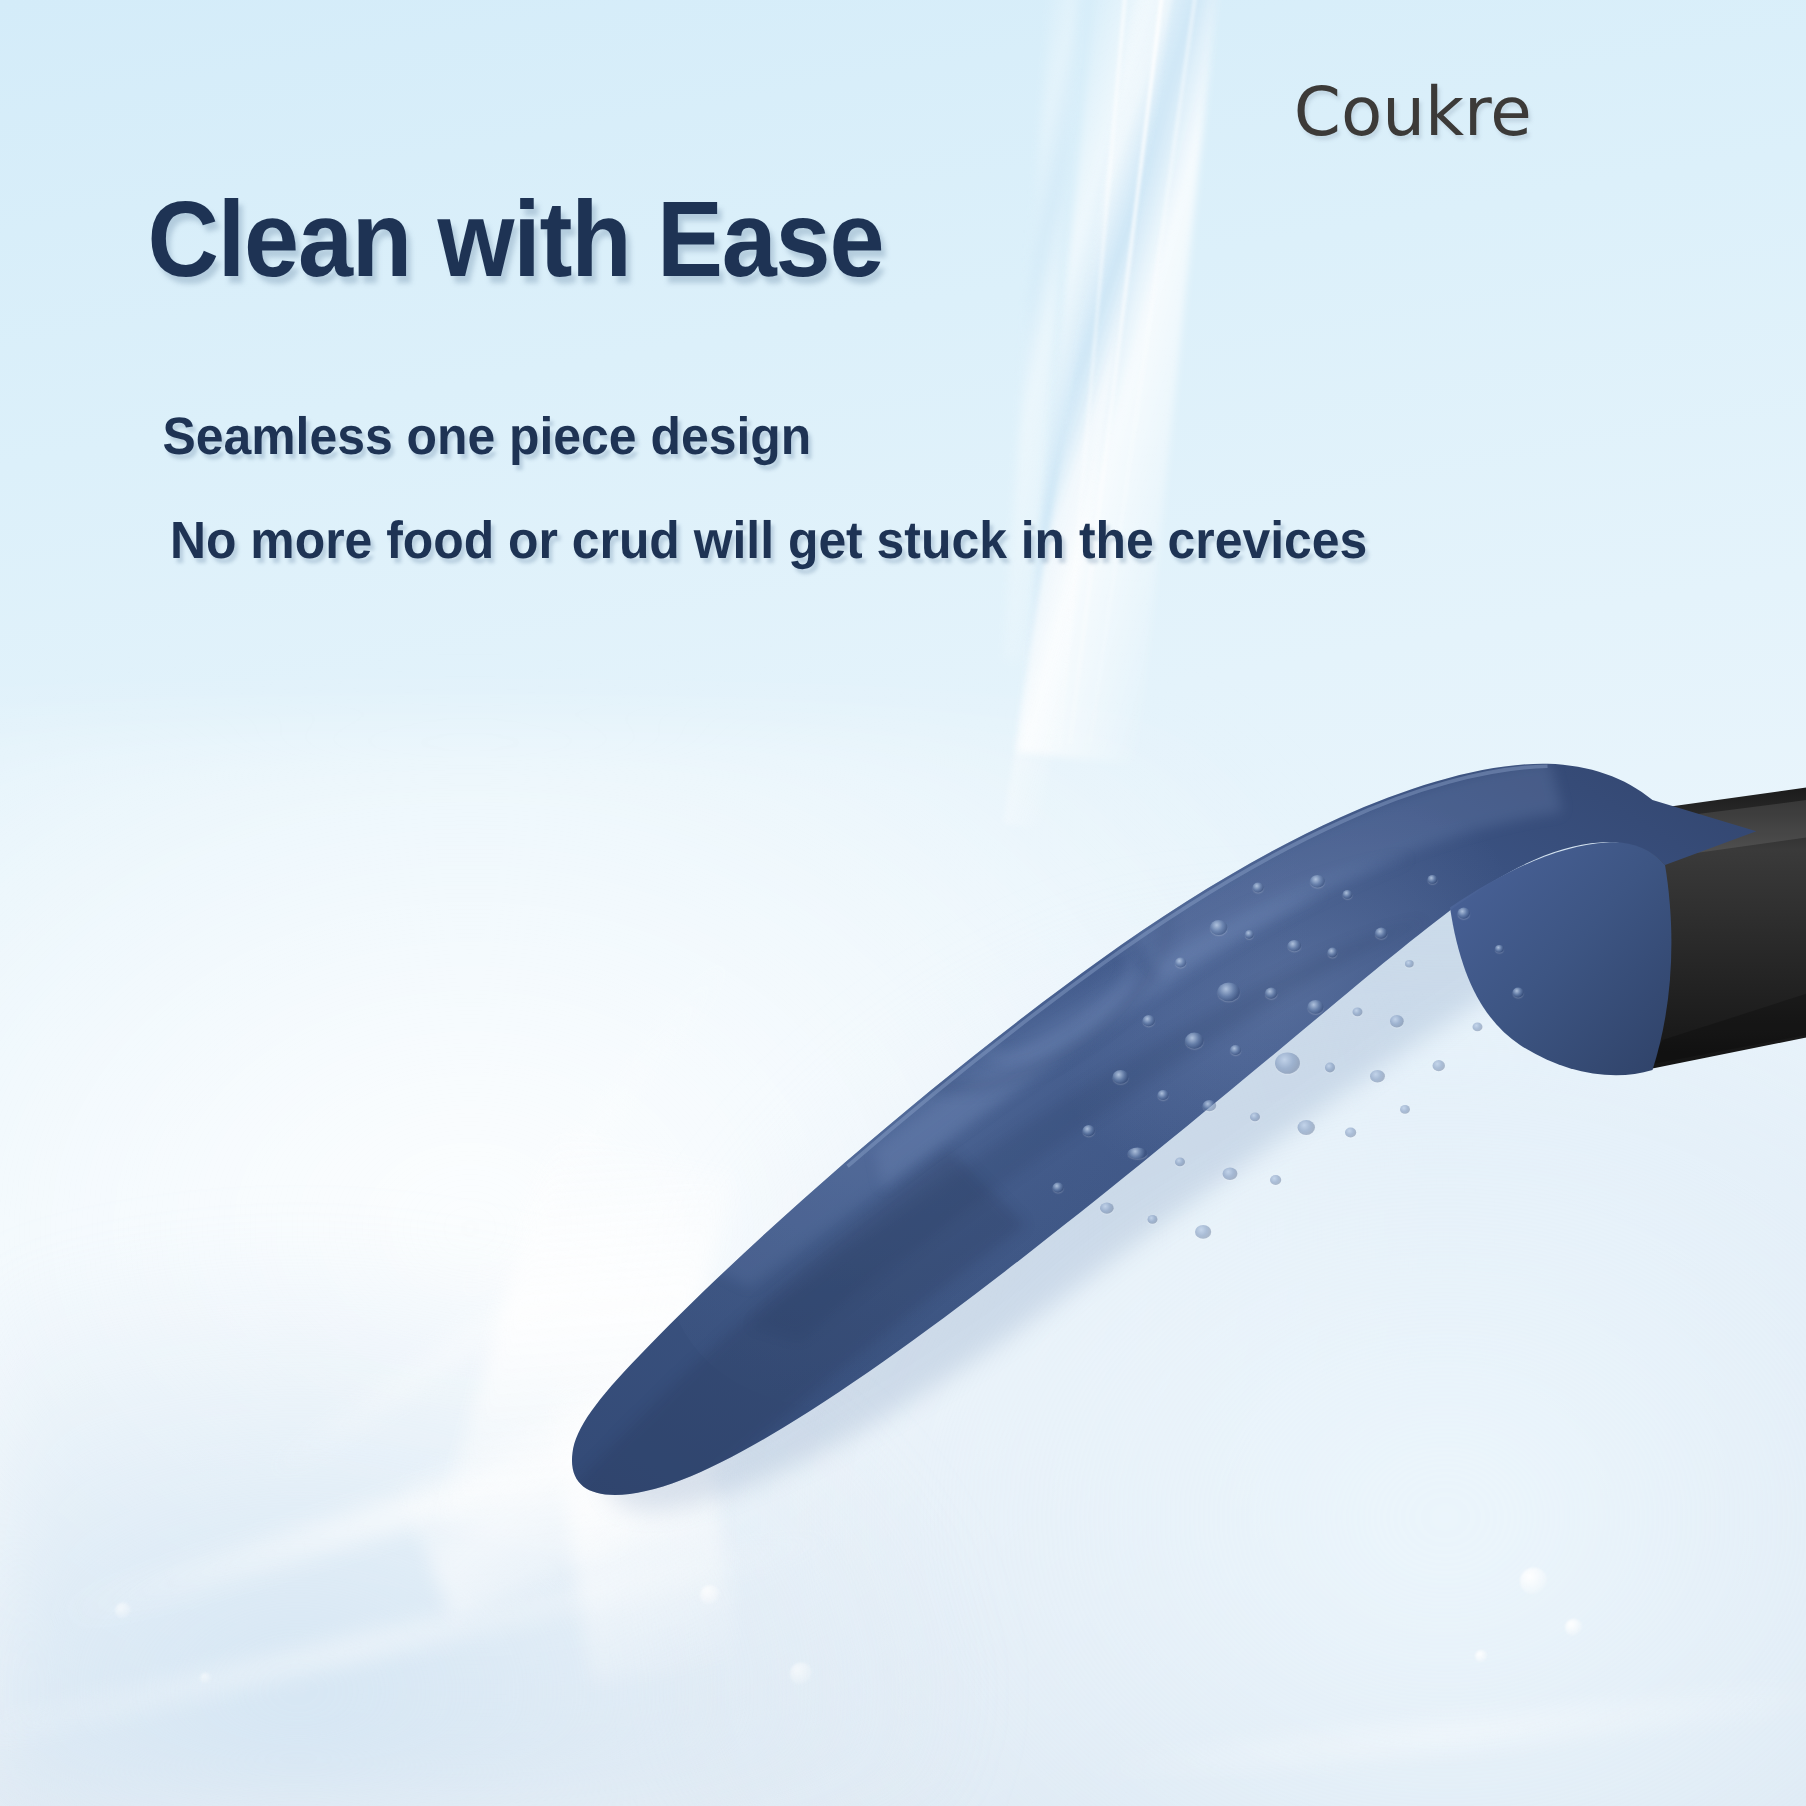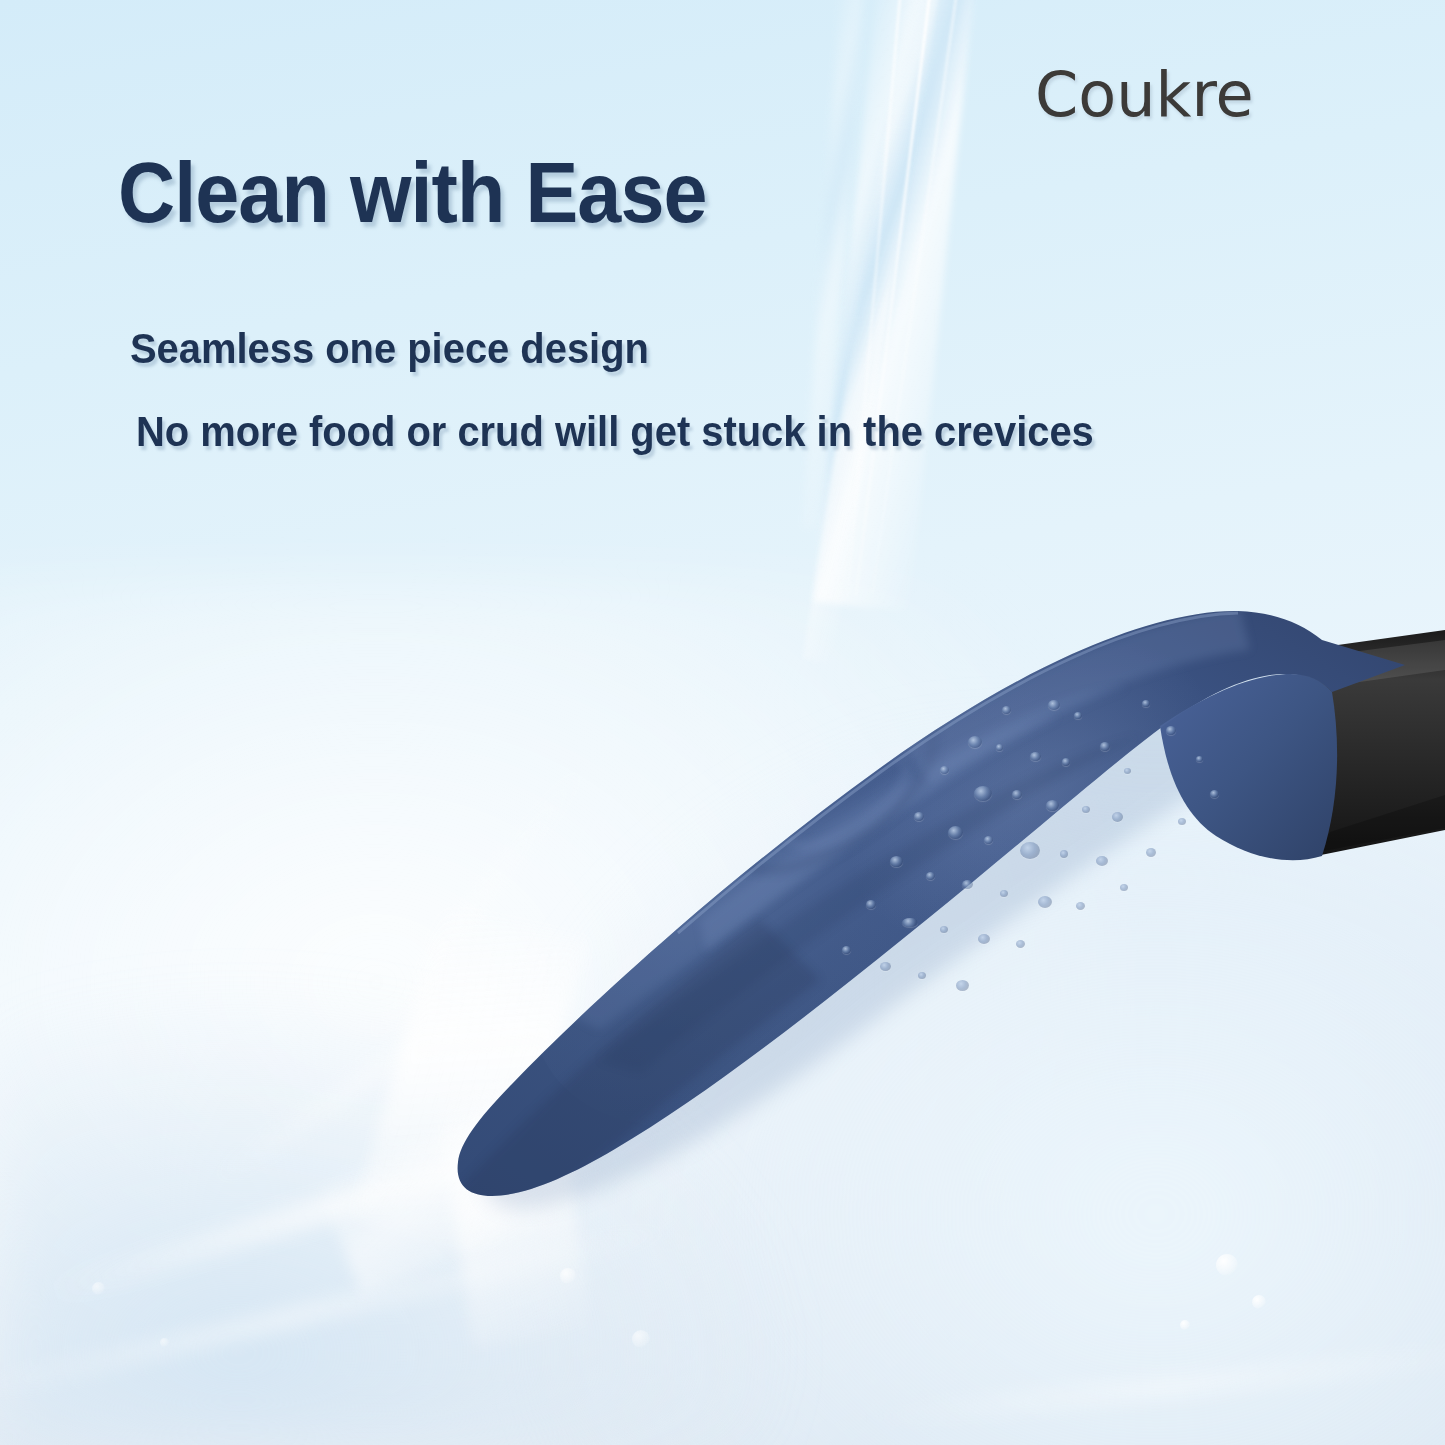--- a/index.html
+++ b/index.html
@@ -152,21 +152,21 @@
     font-family: "Liberation Sans", sans-serif;
     transform: scaleX(0.92);
     transform-origin: left top;
     text-shadow: 4px 5px 4px rgba(110,140,170,0.35);
     white-space: nowrap;
   }
   .brand {
     position: absolute;
     left: 1035px;
     top: 58px;
-    font-size: 62px;
+    font-size: 54px;
     font-weight: normal;
     color: #3c3a38;
     font-family: "DejaVu Sans", sans-serif;
     letter-spacing: 0px;
     text-shadow: 2px 3px 3px rgba(140,160,180,0.30);
     white-space: nowrap;
   }
   .sub1 {
     position: absolute;
     left: 130px;

